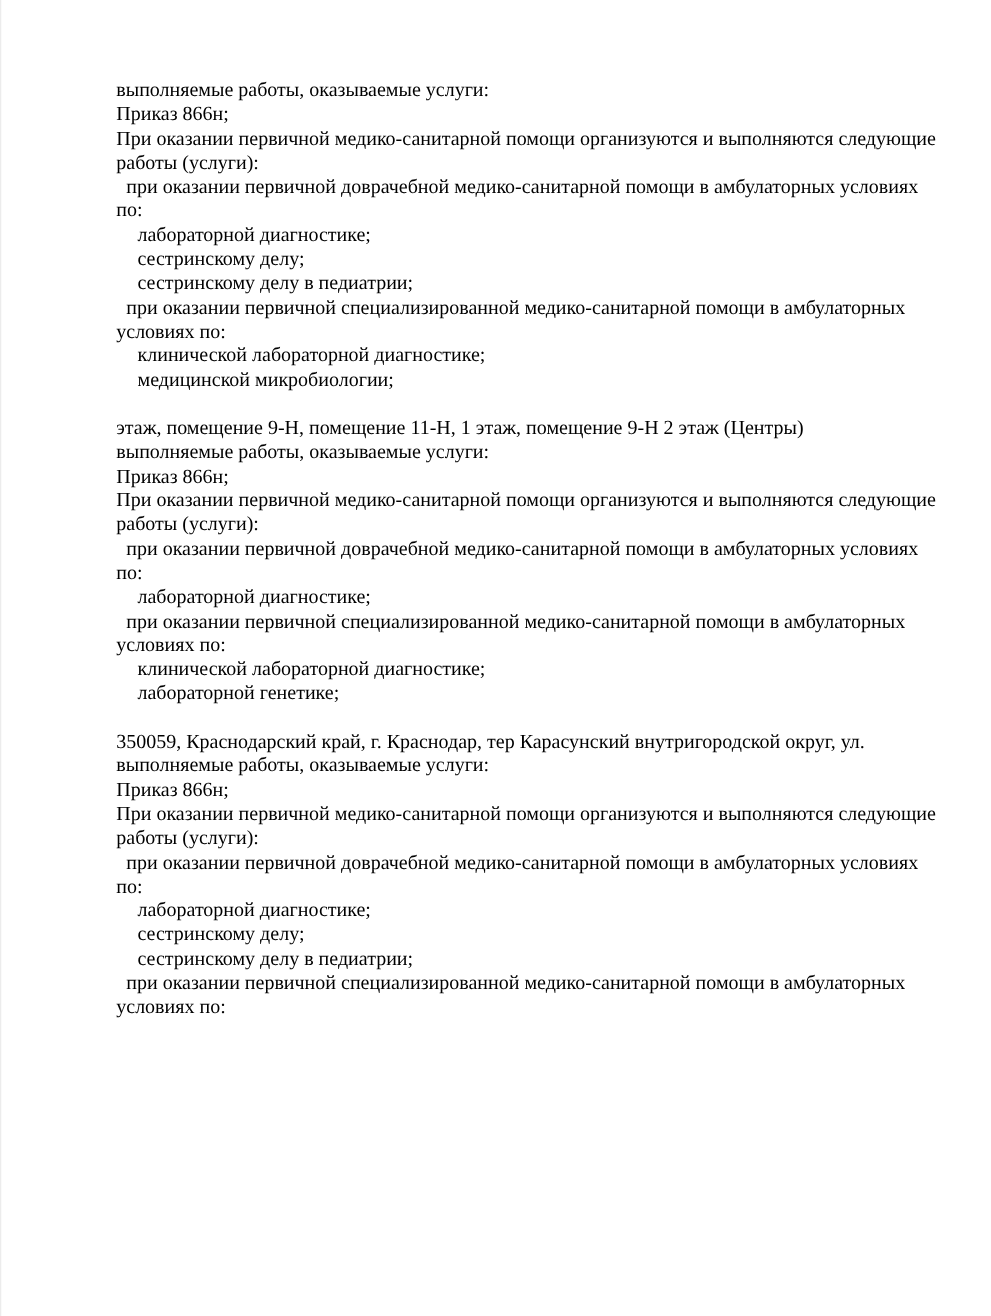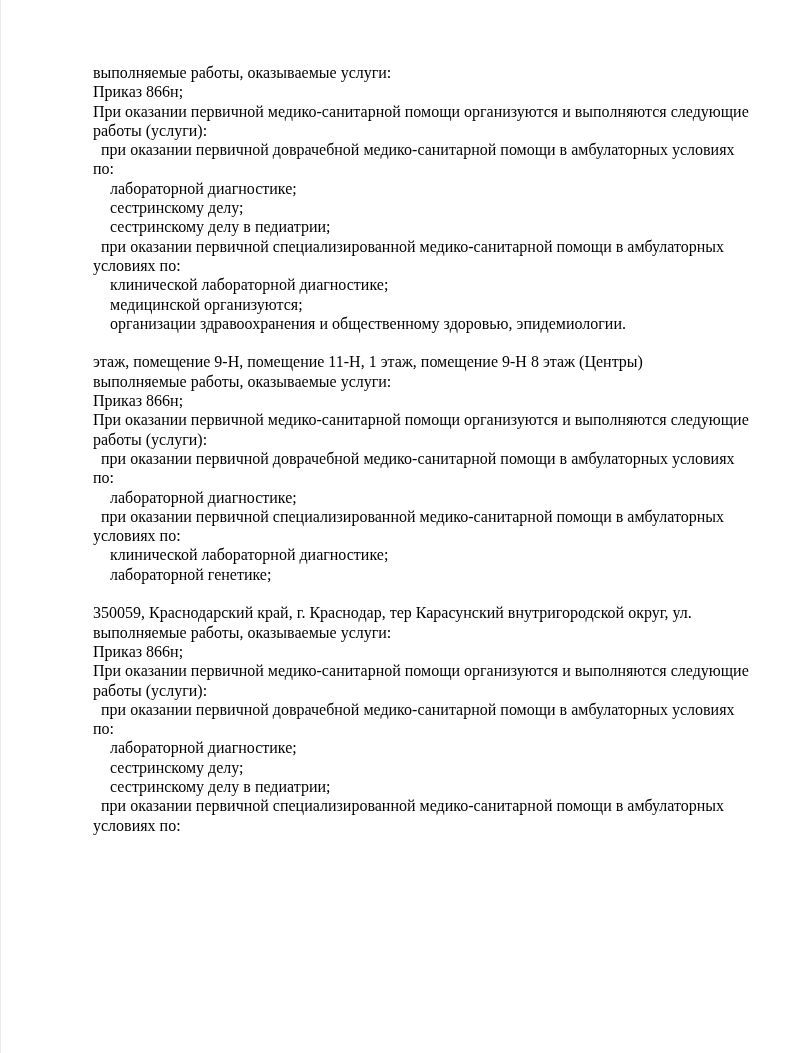--- a/index.html
+++ b/index.html
@@ -43,25 +43,24 @@
       <div class="line i0">При оказании первичной медико-санитарной помощи организуются и выполняются следующие</div>
       <div class="line i0">работы (услуги):</div>
       <div class="line i1">при оказании первичной доврачебной медико-санитарной помощи в амбулаторных условиях</div>
       <div class="line i0">по:</div>
       <div class="line i2">лабораторной диагностике;</div>
       <div class="line i2">сестринскому делу;</div>
       <div class="line i2">сестринскому делу в педиатрии;</div>
       <div class="line i1">при оказании первичной специализированной медико-санитарной помощи в амбулаторных</div>
       <div class="line i0">условиях по:</div>
       <div class="line i2">клинической лабораторной диагностике;</div>
-      <div class="line i2">медицинской организуются;</div>
-      <div class="line i2">организации здравоохранения и общественному здоровью, эпидемиологии.</div>
+      <div class="line i2">медицинской микробиологии;</div>
     </div>
     <div class="doc-section">
-      <div class="line i0">этаж, помещение 9-Н, помещение 11-Н, 1 этаж, помещение 9-Н 8 этаж (Центры)</div>
+      <div class="line i0">этаж, помещение 9-Н, помещение 11-Н, 1 этаж, помещение 9-Н 2 этаж (Центры)</div>
       <div class="line i0">выполняемые работы, оказываемые услуги:</div>
       <div class="line i0">Приказ 866н;</div>
       <div class="line i0">При оказании первичной медико-санитарной помощи организуются и выполняются следующие</div>
       <div class="line i0">работы (услуги):</div>
       <div class="line i1">при оказании первичной доврачебной медико-санитарной помощи в амбулаторных условиях</div>
       <div class="line i0">по:</div>
       <div class="line i2">лабораторной диагностике;</div>
       <div class="line i1">при оказании первичной специализированной медико-санитарной помощи в амбулаторных</div>
       <div class="line i0">условиях по:</div>
       <div class="line i2">клинической лабораторной диагностике;</div>

